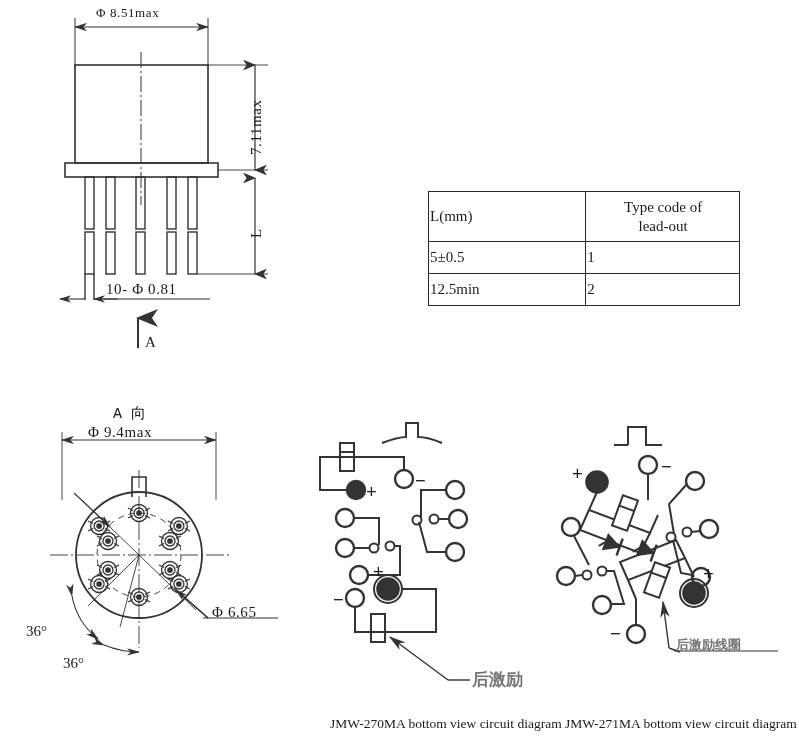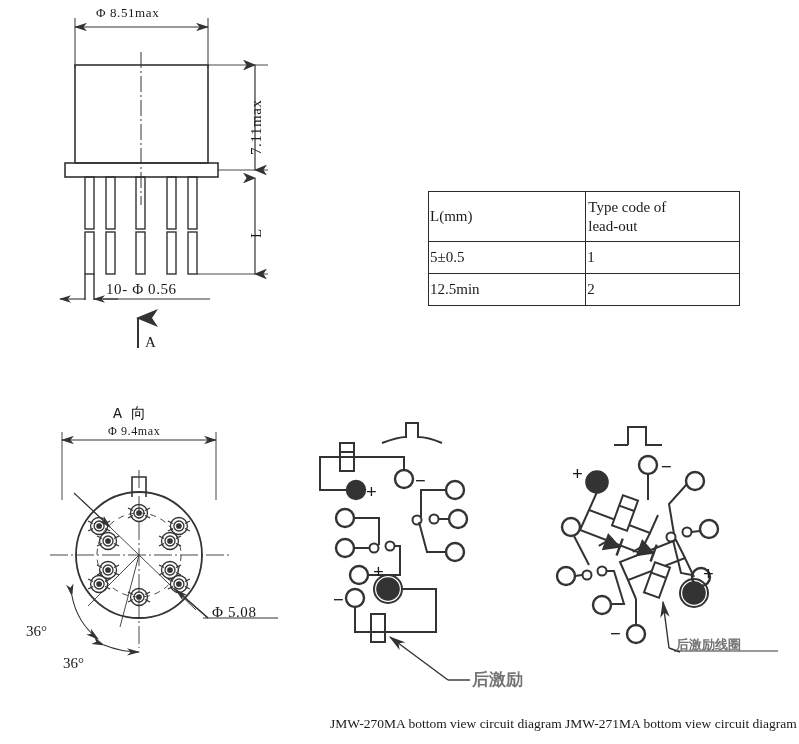--- a/index.html
+++ b/index.html
@@ -318,49 +318,49 @@
   </g>
 </svg>
 </div>
 
 <div class="lbl" style="left:96px;top:5px;font-size:13px;letter-spacing:.6px;">Φ 8.51max</div>
 
 <div class="lbl vert" style="left:248px;top:155px;font-size:15px;letter-spacing:.6px;">7.11max</div>
 
 <div class="lbl vert" style="left:248px;top:238px;font-size:15px;">L</div>
 
-<div class="lbl" style="left:106px;top:281px;font-size:15px;letter-spacing:.6px;">10- Φ 0.56</div>
+<div class="lbl" style="left:106px;top:281px;font-size:15px;letter-spacing:.6px;">10- Φ 0.81</div>
 
 <div class="lbl" style="left:145px;top:334px;font-size:15px;">A</div>
 
 <table class="spec" style="left:428px;top:191px;width:312px;">
   <tbody>
       <tr>
     <td style="width:158px;height:47px;">L(mm)</td>
-    <td style="width:154px;height:47px;text-align:left;padding-left:2px;line-height:19px;margin-top:12px;">
+    <td style="width:154px;height:47px;text-align:center;padding-left:2px;line-height:19px;margin-top:12px;">
       <span>Type code of</span><br>
       <span>lead-out</span>
     </td>
   </tr>
   <tr>
     <td style="height:29px;">5±0.5</td>
     <td style="height:29px;">1</td>
   </tr>
   <tr>
     <td style="height:29px;margin-top:28px;">12.5min</td>
     <td style="height:29px;">2</td>
   </tr>
 </tbody>
   </table>
 
 <div class="lbl" style="left:113px;top:404px;font-size:15px;font-family:Liberation Mono, monospace;">A 向</div>
 
-<div class="lbl" style="left:88px;top:424px;font-size:12px;letter-spacing:.6px;margin-left:20px;">Φ 9.4max</div>
-
-<div class="lbl" style="left:212px;top:604px;font-size:15px;letter-spacing:.6px;">Φ 5.08</div>
+<div class="lbl" style="left:88px;top:424px;font-size:15px;letter-spacing:.6px;">Φ 9.4max</div>
+
+<div class="lbl" style="left:212px;top:604px;font-size:15px;letter-spacing:.6px;">Φ 6.65</div>
 
 <div class="lbl" style="left:26px;top:623px;font-size:15px;">36°</div>
 
 <div class="lbl" style="left:63px;top:655px;font-size:15px;">36°</div>
 
 <div class="lbl" style="left:366px;top:481px;font-size:19px;font-weight:700;">+</div>
 <div class="lbl" style="left:415px;top:470px;font-size:19px;font-weight:700;">−</div>
 <div class="lbl" style="left:373px;top:561px;font-size:19px;font-weight:700;">+</div>
 <div class="lbl" style="left:333px;top:589px;font-size:19px;font-weight:700;">−</div>
 <div class="lbl cn" style="left:472px;top:668px;font-size:17px;">后激励</div>

